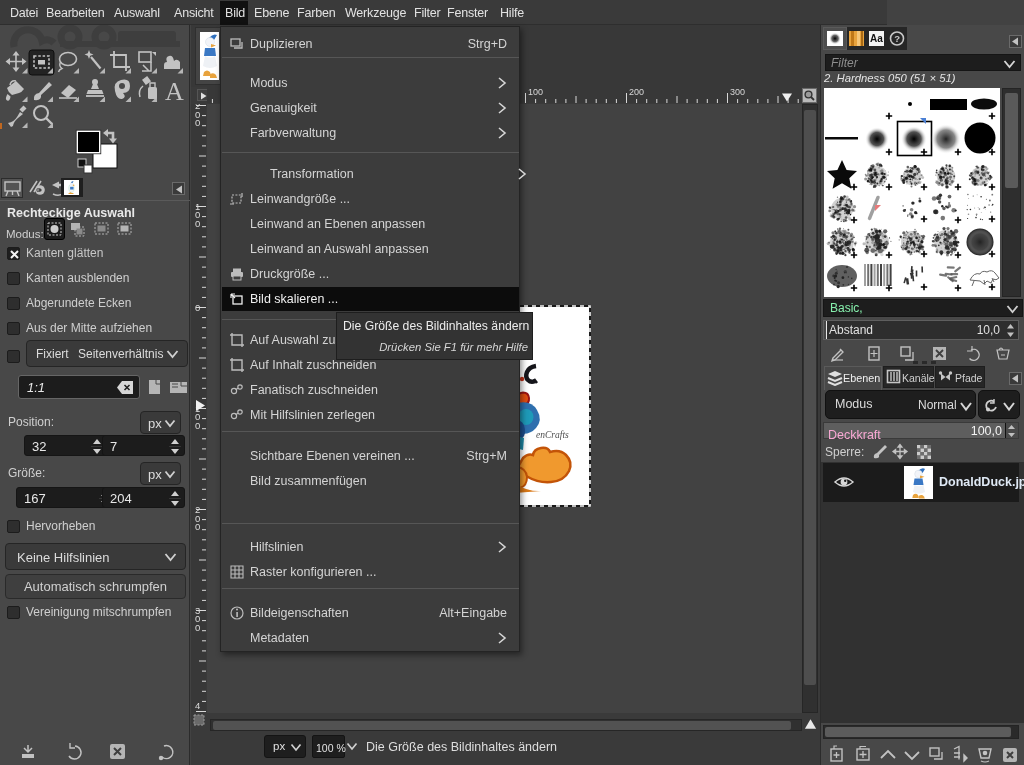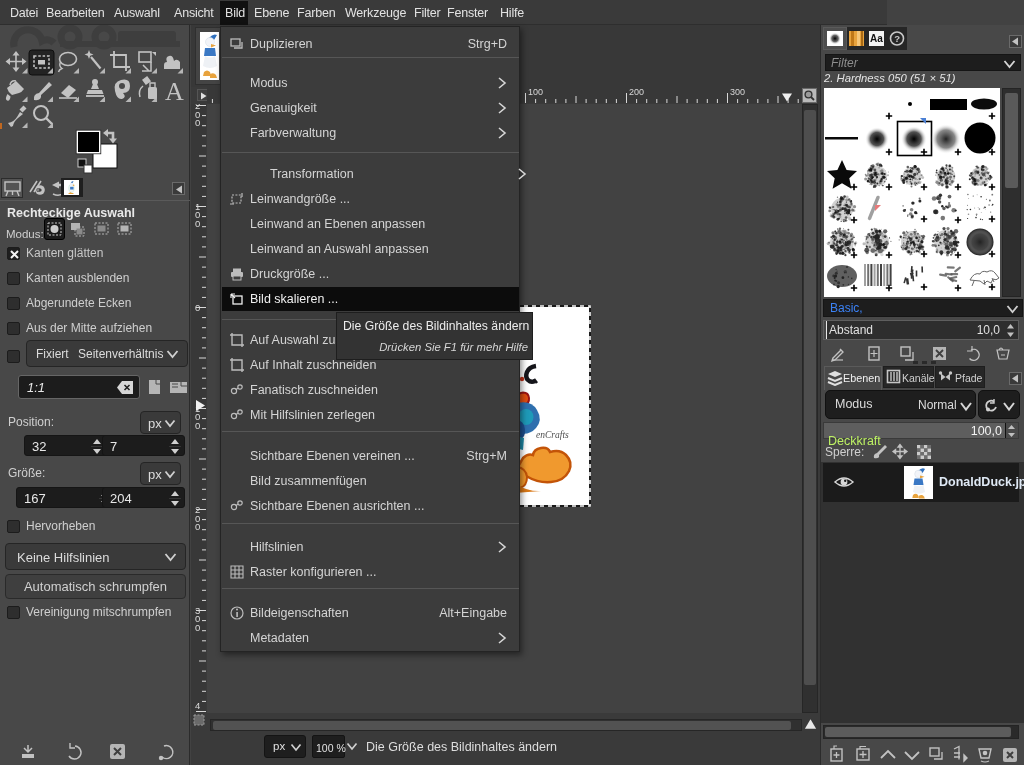--- a/index.html
+++ b/index.html
@@ -1644,21 +1644,21 @@
           <path d="M134 60.8 v6.4 M130.8 64 h6.4" stroke="#000" stroke-width="1.6"></path>
           <path d="M168 60.8 v6.4 M164.8 64 h6.4" stroke="#000" stroke-width="1.6"></path>
 <path d="M96 30 l6 0 l0 6 z" fill="#4a7fd4"></path>
 <path d="M51 117 l6 0 l-6 6 z" fill="#e87a7a"></path>
 </svg>
 </div>
 <div class="abs" style="left:181px; top:63px; width:19px; height:209px; background:#2e2e2e; border:1px solid #242424;">
   <div class="abs" style="left:2px; top:4px; width:13px; height:95px; background:#5a5a5a; border-radius:2px;"></div>
 </div>
 <div class="abs" style="left:2px; top:274px; width:200px; height:18px; background:#1d1d1d; border:1px solid #151515;">
-  <span class="abs" style="left:6px; top:1px; font-size:12px; color:#3b82f6;">Basic,</span>
+  <span class="abs" style="left:6px; top:1px; font-size:12px; color:#86efac;">Basic,</span>
   <svg class="abs" style="left:182px; top:4px; width:13px; height:10px;" viewBox="0 0 13 10">
           <path d="M1.5 2 L6.5 8 L11.5 2" fill="none" stroke="#cfcfcf" stroke-width="1.8"></path>
         </svg>
 </div>
 <div class="abs" style="left:2px; top:295px; width:196px; height:20px; background:#2e2e2e; border:1px solid #5f5f5f;">
   <div class="abs" style="left:0; top:0; width:3px; height:18px; background:#474747; border-right:1.5px solid #e8e8e8;"></div>
   <span class="abs" style="left:5px; top:2px; font-size:12px; color:#e0e0e0;">Abstand</span>
   <span class="abs" style="right:18px; top:2px; font-size:12px; color:#e0e0e0;">10,0</span>
   <svg class="abs" style="right:2px; top:2px; width:11px; height:15px;" viewBox="0 0 11 15">
           <path d="M5.5 1 l3.5 4.5 h-7 z M5.5 14 l3.5 -4.5 h-7 z" fill="#c0c0c0"></path>
@@ -1719,21 +1719,21 @@
   <svg class="abs" style="left:4px; top:7px; width:15px; height:15px;" viewBox="0 0 15 15">
           <path d="M11 3.5 a5 5 0 1 0 2 5.5" fill="none" stroke="#cfcfcf" stroke-width="1.8"></path>
           <path d="M11 1 v4 h-4" fill="none" stroke="#cfcfcf" stroke-width="1.4"></path>
           <circle cx="5" cy="11.5" r="2" fill="#cfcfcf"></circle>
         </svg>
   <svg class="abs" style="left:23px; top:10px; width:14px; height:11px;" viewBox="0 0 14 11">
           <path d="M2 2 L7 8.5 L12 2" fill="none" stroke="#d6d6d6" stroke-width="2"></path>
         </svg>
 </div>
 <div class="abs" style="left:2px; top:397px; width:196px; height:17px; background:#5e5e5e; border:1px solid #3a3a3a;">
-  <span class="abs" style="left:4px; top:11px; font-size:12.5px; color:#bef264;">Deckkraft</span>
+  <span class="abs" style="left:4px; top:5px; font-size:12.5px; color:#f9a8d4;">Deckkraft</span>
   <span class="abs" style="right:16px; top:1px; font-size:12.5px; color:#f2f2f2;">100,0</span>
   <div class="abs" style="right:0px; top:0px; width:13px; height:15px; background:#4a4a4a; border-left:1px solid #111;"></div>
   <svg class="abs" style="right:1px; top:1px; width:11px; height:14px;" viewBox="0 0 11 14">
           <path d="M5.5 1 l3.5 4 h-7 z M5.5 13 l3.5 -4 h-7 z" fill="#c0c0c0"></path>
         </svg>
 </div>
 <span class="abs" style="left:4px; top:420px; font-size:12px; color:#d0d0d0;">Sperre:</span>
 <svg class="abs" style="left:52px; top:418px; width:110px; height:18px;" viewBox="0 0 110 18">
   <path d="M1 15 q-1 -4 3 -5 l8 -8 l2 2 l-8 8 q1 4 -5 3 z" fill="#c2c2c2"></path>
   <g stroke="#c2c2c2" stroke-width="1.3" fill="#c2c2c2">
@@ -1896,28 +1896,20 @@
         <span class="lab">Mit Hilfslinien zerlegen</span>
       </div>
     <div class="sep" style="top:404px;"></div>
     <div class="row" style="top:417px;">
         <span class="lab">Sichtbare Ebenen vereinen ...</span>
         <span class="acc">Strg+M</span>
       </div>
     <div class="row" style="top:442px;">
         <span class="lab">Bild zusammenfügen</span>
       </div>
-    <div class="row" style="top:467px;">
-        <svg class="mic" viewBox="0 0 16 16">
-          <circle cx="5" cy="9" r="2.6" fill="none" stroke="#bcbcbc" stroke-width="1.2"></circle>
-          <circle cx="11" cy="5" r="2.2" fill="none" stroke="#bcbcbc" stroke-width="1.2"></circle>
-          <path d="M6.5 7.5 L9.5 6.2" stroke="#bcbcbc" stroke-width="1.2"></path>
-        </svg>
-        <span class="lab">Sichtbare Ebenen ausrichten ...</span>
-      </div>
     <div class="sep" style="top:496px;"></div>
     <div class="row" style="top:508px;">
         <span class="lab">Hilfslinien</span>
         <svg class="sub" viewBox="0 0 14 14">
           <path d="M4 2 L10 7 L4 12" fill="none" stroke="#d6d6d6" stroke-width="1.6"></path>
         </svg>
       </div>
     <div class="row" style="top:533px;">
         <svg class="mic" viewBox="0 0 16 16">
           <path d="M2 2 h12 v12 h-12 z M2 6 h12 M2 10 h12 M6 2 v12 M10 2 v12" fill="none" stroke="#bcbcbc" stroke-width="1.1"></path>

